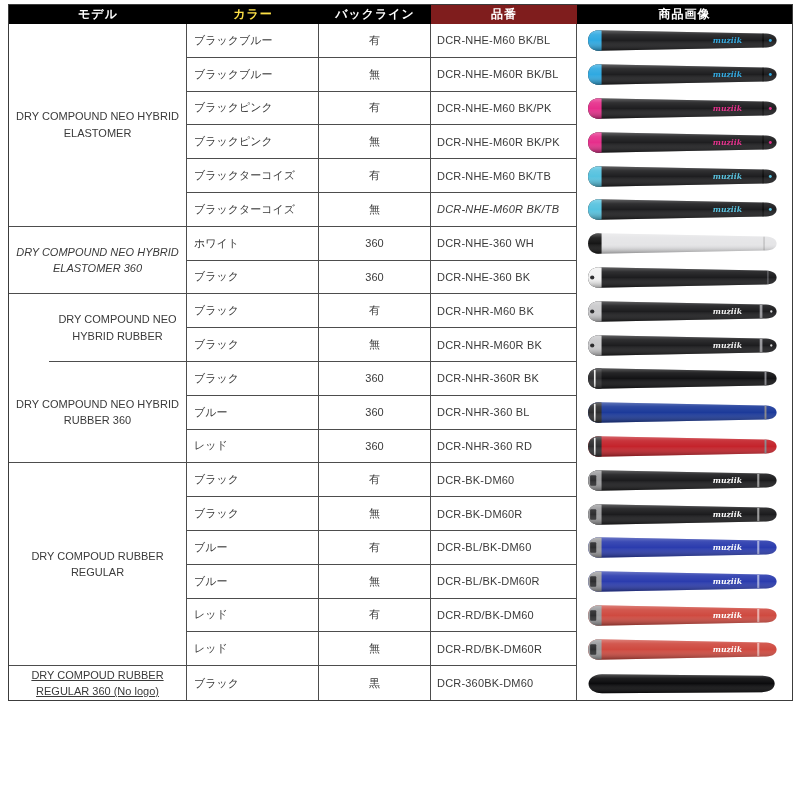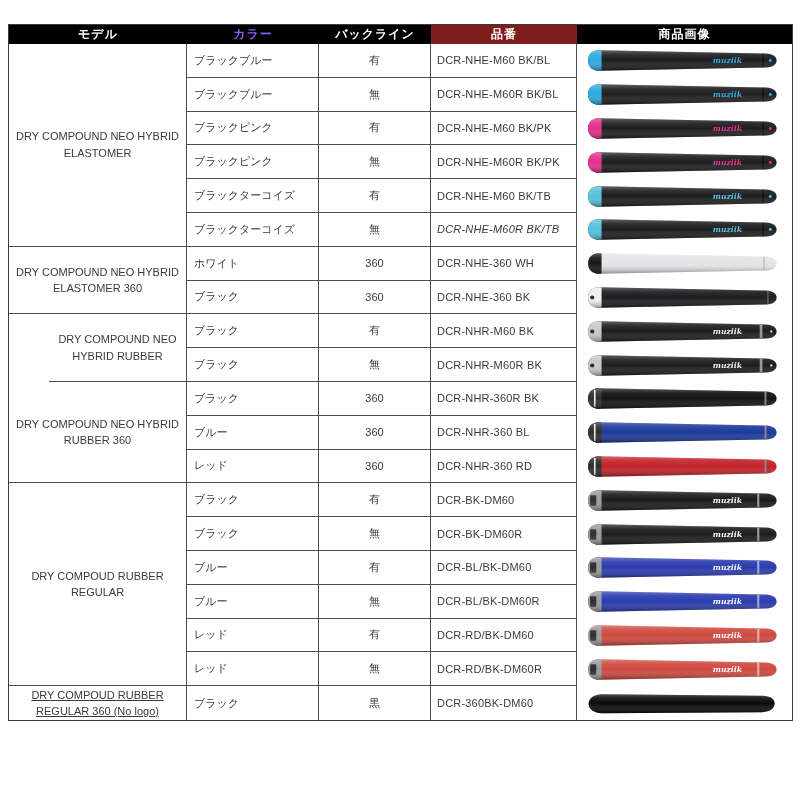--- a/index.html
+++ b/index.html
@@ -2,21 +2,21 @@
 <html><head>
 <meta charset="utf-8">
 <style>
   html,body{margin:0;padding:0;}
   body{
     width:800px;height:800px;background:#ffffff;position:relative;
     font-family:"Liberation Sans","DejaVu Sans",sans-serif;
     -webkit-font-smoothing:antialiased;
   }
   #spec-table{
-    position:absolute;left:8px;top:24px;width:785px;
+    position:absolute;left:8px;top:4px;width:785px;
     border:1px solid #3c3c3c;box-sizing:border-box;
     display:grid;
     grid-template-columns:178px 132px 112px 146px 1fr;
     grid-template-rows:19px repeat(20,33.8px);
     background:#ffffff;
   }
   .hcell{
     background:#000000;color:#ffffff;
     display:flex;align-items:center;justify-content:center;
     font-size:12px;font-weight:bold;letter-spacing:1px;
@@ -58,21 +58,21 @@
       <stop offset="0" stop-color="#ffffff" stop-opacity="0.30"></stop>
       <stop offset="0.22" stop-color="#ffffff" stop-opacity="0.08"></stop>
       <stop offset="0.5" stop-color="#ffffff" stop-opacity="0"></stop>
       <stop offset="1" stop-color="#000000" stop-opacity="0.38"></stop>
     </linearGradient>
   </defs>
 </svg>
 
 <div id="spec-table">
     <div class="hcell" style="grid-column: 1; background: rgb(0, 0, 0); color: rgb(255, 255, 255);">モデル</div>
-    <div class="hcell" style="grid-column: 2; background: rgb(0, 0, 0); color: #8b5cf6;">カラー</div>
+    <div class="hcell" style="grid-column: 2; background: rgb(0, 0, 0); color: #fde047;">カラー</div>
     <div class="hcell" style="grid-column: 3; background: rgb(0, 0, 0); color: rgb(255, 255, 255);">バックライン</div>
     <div class="hcell" style="grid-column: 4; background: #7f1d1d; color: rgb(255, 255, 255);">品番</div>
     <div class="hcell" style="grid-column: 5; background: rgb(0, 0, 0); color: rgb(255, 255, 255);">商品画像</div>
     <div class="cell model" style="grid-area: 2 / 1 / span 6;">DRY COMPOUND NEO HYBRID ELASTOMER</div>
     <div class="cell color" style="grid-area: 2 / 2;">ブラックブルー</div>
     <div class="cell backline" style="grid-area: 2 / 3;">有</div>
     <div class="cell part" style="grid-area: 2 / 4;">DCR-NHE-M60 BK/BL</div>
     <div class="cell color" style="grid-area: 3 / 2;">ブラックブルー</div>
     <div class="cell backline" style="grid-area: 3 / 3;">無</div>
     <div class="cell part" style="grid-area: 3 / 4;">DCR-NHE-M60R BK/BL</div>
@@ -81,21 +81,21 @@
     <div class="cell part" style="grid-area: 4 / 4;">DCR-NHE-M60 BK/PK</div>
     <div class="cell color" style="grid-area: 5 / 2;">ブラックピンク</div>
     <div class="cell backline" style="grid-area: 5 / 3;">無</div>
     <div class="cell part" style="grid-area: 5 / 4;">DCR-NHE-M60R BK/PK</div>
     <div class="cell color" style="grid-area: 6 / 2;">ブラックターコイズ</div>
     <div class="cell backline" style="grid-area: 6 / 3;">有</div>
     <div class="cell part" style="grid-area: 6 / 4;">DCR-NHE-M60 BK/TB</div>
     <div class="cell color" style="grid-area: 7 / 2;">ブラックターコイズ</div>
     <div class="cell backline" style="grid-area: 7 / 3;">無</div>
     <div class="cell part" style="grid-area: 7 / 4; font-style: italic;">DCR-NHE-M60R BK/TB</div>
-    <div class="cell model" style="grid-area: 8 / 1 / span 2;">DRY COMPOUND NEO HYBRID ELASTOMER 360</div>
+    <div class="cell model" style="grid-area: 8 / 1 / span 2; font-style: italic;">DRY COMPOUND NEO HYBRID ELASTOMER 360</div>
     <div class="cell color" style="grid-area: 8 / 2;">ホワイト</div>
     <div class="cell backline" style="grid-area: 8 / 3;">360</div>
     <div class="cell part" style="grid-area: 8 / 4;">DCR-NHE-360 WH</div>
     <div class="cell color" style="grid-area: 9 / 2;">ブラック</div>
     <div class="cell backline" style="grid-area: 9 / 3;">360</div>
     <div class="cell part" style="grid-area: 9 / 4;">DCR-NHE-360 BK</div>
     <div class="cell model" style="grid-area: 10 / 1 / span 2; margin-left: 40px;">DRY COMPOUND NEO HYBRID RUBBER</div>
     <div class="cell color" style="grid-area: 10 / 2;">ブラック</div>
     <div class="cell backline" style="grid-area: 10 / 3;">有</div>
     <div class="cell part" style="grid-area: 10 / 4;">DCR-NHR-M60 BK</div>

